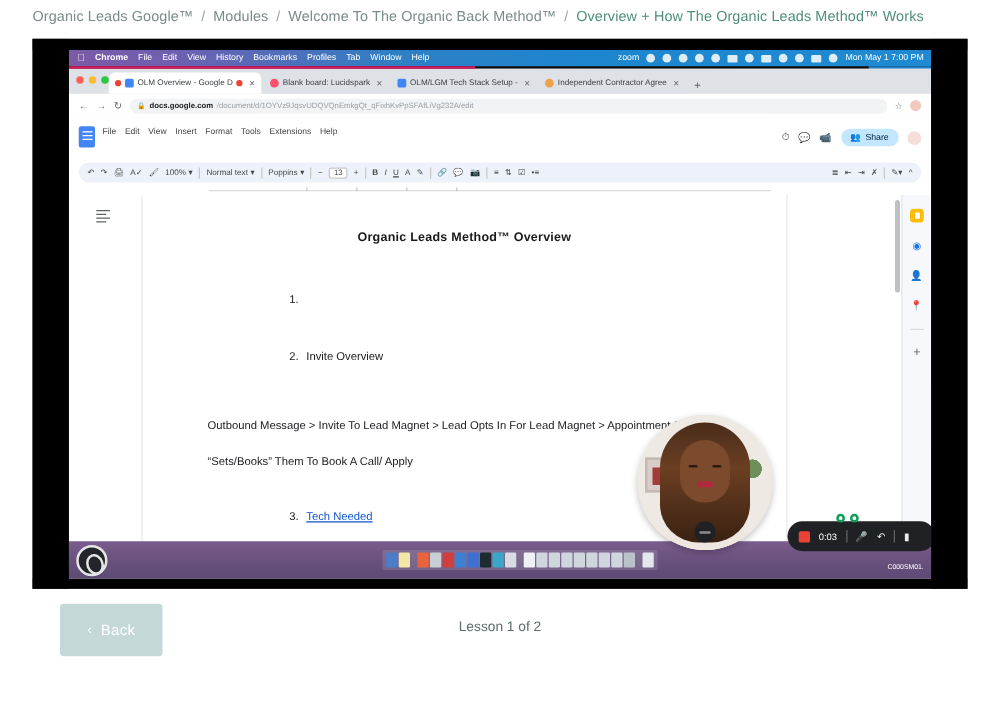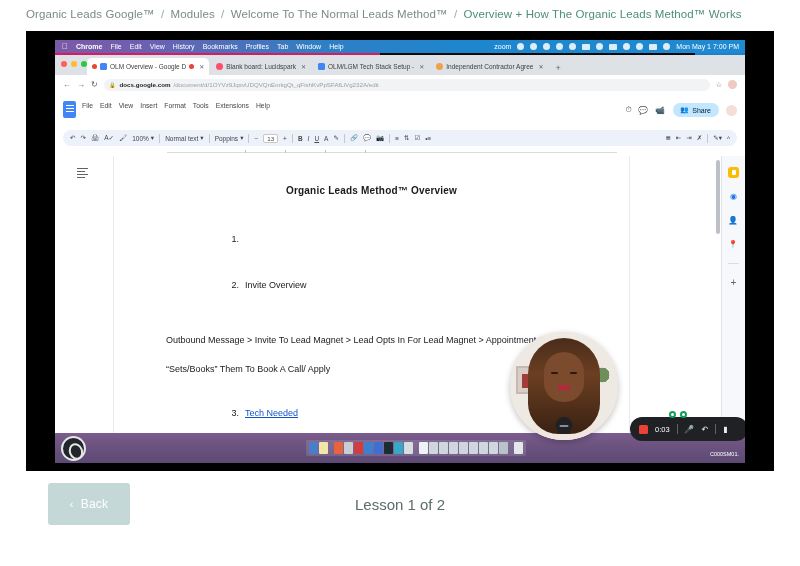--- a/index.html
+++ b/index.html
@@ -213,34 +213,34 @@
 
   
   .footer { position:absolute; left:0; top:483px; width:800px; height:48px;}
   .btn {
     position:absolute; top:0; width:82px; height:42px; border-radius:3px;
     display:flex; align-items:center; justify-content:center; gap:7px;
     font-size:12px; color:#ffffff; letter-spacing:.2px;
   }
   .btn.back { left:48px; background:#c5d8d8; }
   .btn.next { left:668px; background:#45797f; }
-  .lesson-count { position:absolute; left:0; top:13px; width:800px; text-align:center; font-size:15px; color:#5c6b6b;}
+  .lesson-count { position:absolute; left:0; top:13px; width:800px; text-align:center; font-size:11px; color:#5c6b6b;}
   .chev { font-size:11px; }
 </style>
 </head>
 <body>
 
 <div class="page">
 
   <div class="breadcrumb">
     <span class="crumb">Organic Leads Google™</span>
     <span class="sep">/</span>
     <span class="crumb">Modules</span>
     <span class="sep">/</span>
-    <span class="crumb">Welcome To The Normal Leads Method™</span>
+    <span class="crumb">Welcome To The Organic Back Method™</span>
     <span class="sep">/</span>
     <span class="current">Overview + How The Organic Leads Method™ Works</span>
   </div>
 
   <div class="video-card">
 
     <div class="vshell">
 
       <div class="wall">
         <div class="wall-card" style="top:150px;height:22px;"></div>

